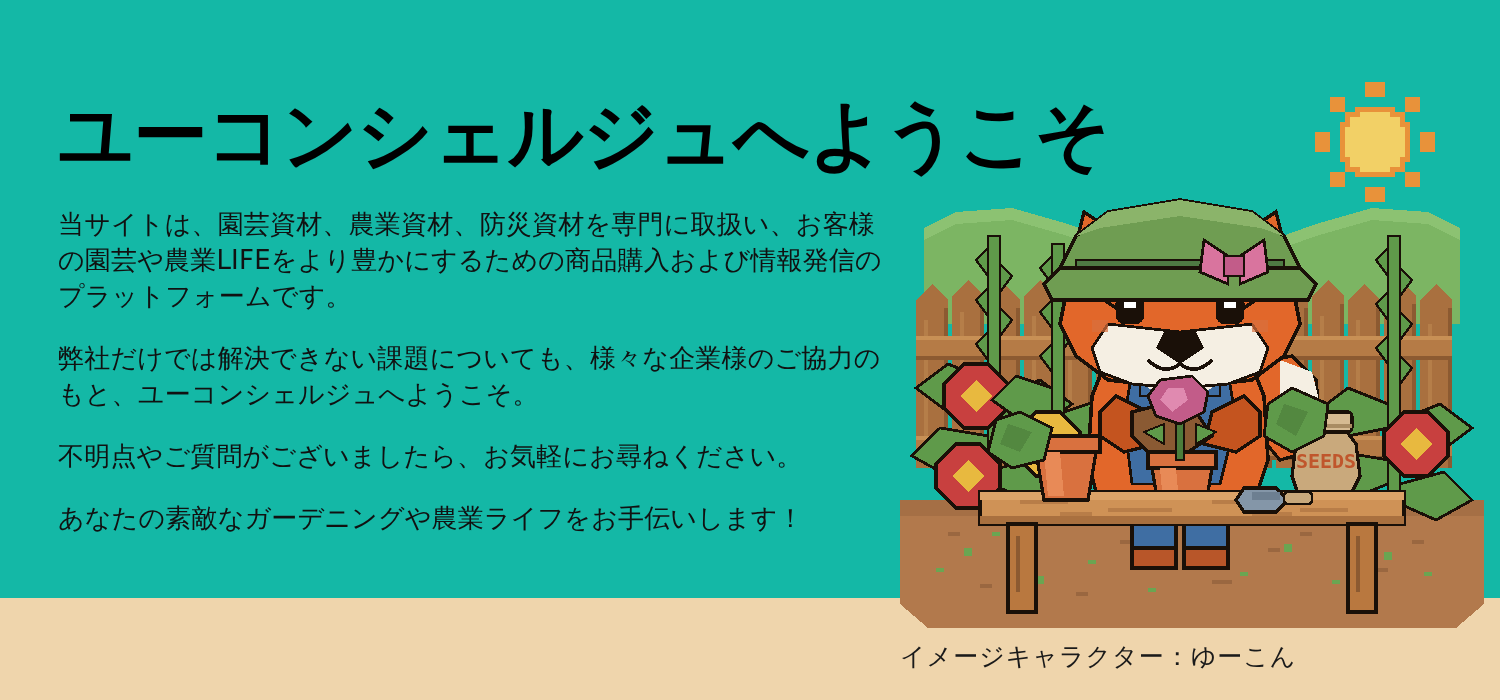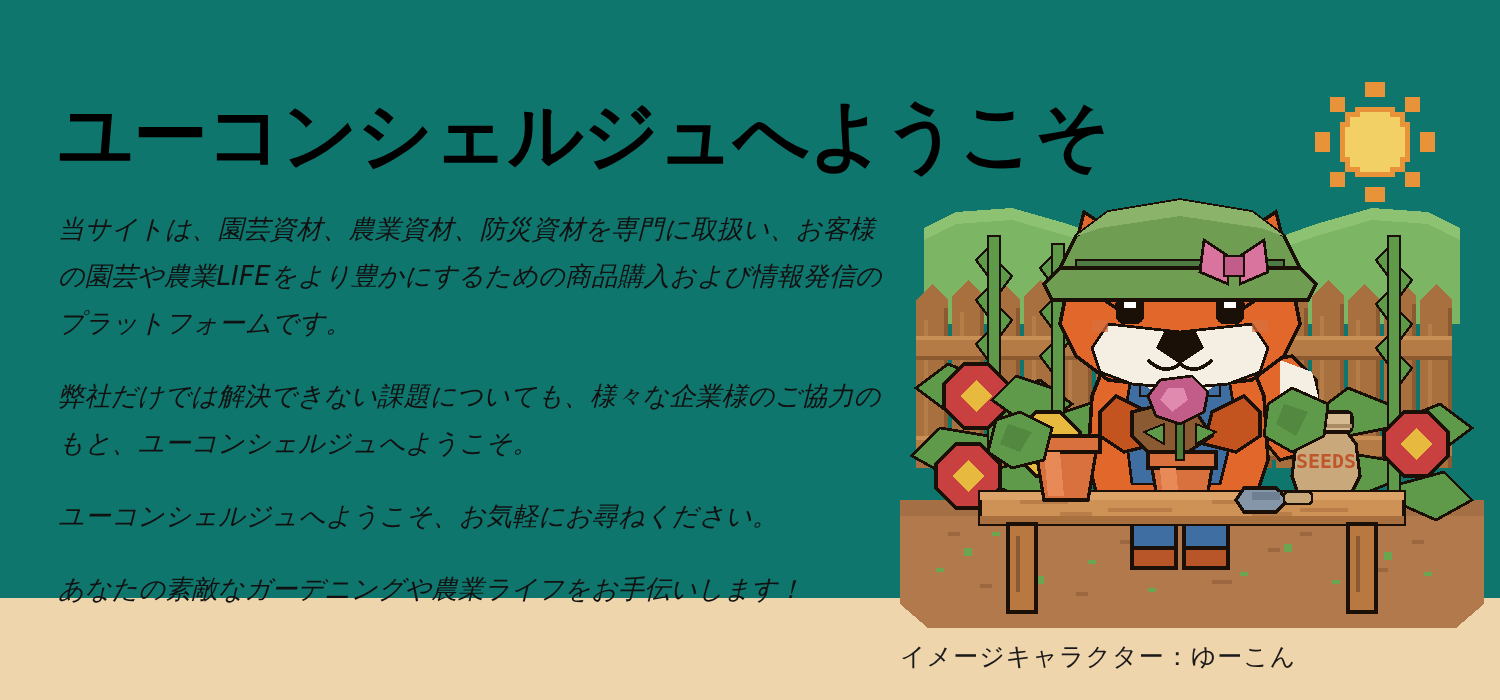--- a/index.html
+++ b/index.html
@@ -11,21 +11,21 @@
     height: 700px;
     background: #efd5ac;
     font-family: "Liberation Sans", "DejaVu Sans", sans-serif;
     overflow: hidden;
     position: relative;
   }
   #page {
     position: relative;
     width: 1500px;
     height: 598px;
-    background: #0f766e;
+    background: #14b8a6;
   }
 
   
   .text-col {
     position: absolute;
     left: 0;
     top: 0;
     width: 900px;
     height: 700px;
   }
@@ -47,23 +47,22 @@
     position: absolute;
     left: 58px;
     top: 206px;
     width: 824px;
     font-family: "DejaVu Sans", "Liberation Sans", sans-serif;
     font-size: 26px;
     color: #111111;
   }
   .para {
     margin: 0 0 26px 0;
-    line-height: 47px;
+    line-height: 36px;
     letter-spacing: 0.2px;
-    font-style: italic;
   }
   .para:last-child { margin-bottom: 0; }
 
   
   .art-col {
     position: absolute;
     left: 900px;
     top: 0;
     width: 600px;
     height: 700px;
@@ -100,21 +99,21 @@
 
 <div id="page">
 
   <div class="text-col">
 
     <h1 class="page-title">ユーコンシェルジュへようこそ</h1>
 
     <div class="body-copy">
       <p class="para">当サイトは、園芸資材、農業資材、防災資材を専門に取扱い、お客様の園芸や農業LIFEをより豊かにするための商品購入および情報発信のプラットフォームです。</p>
       <p class="para">弊社だけでは解決できない課題についても、様々な企業様のご協力のもと、ユーコンシェルジュへようこそ。</p>
-      <p class="para">ユーコンシェルジュへようこそ、お気軽にお尋ねください。</p>
+      <p class="para">不明点やご質問がございましたら、お気軽にお尋ねください。</p>
       <p class="para">あなたの素敵なガーデニングや農業ライフをお手伝いします！</p>
     </div>
   </div>
 
   <div class="art-col">
 
     <div class="sun-wrap">
       <svg viewBox="0 0 24 24" width="120" height="120">
         <g fill="#e8923a">
           <rect x="10" y="0" width="4" height="3"></rect>

